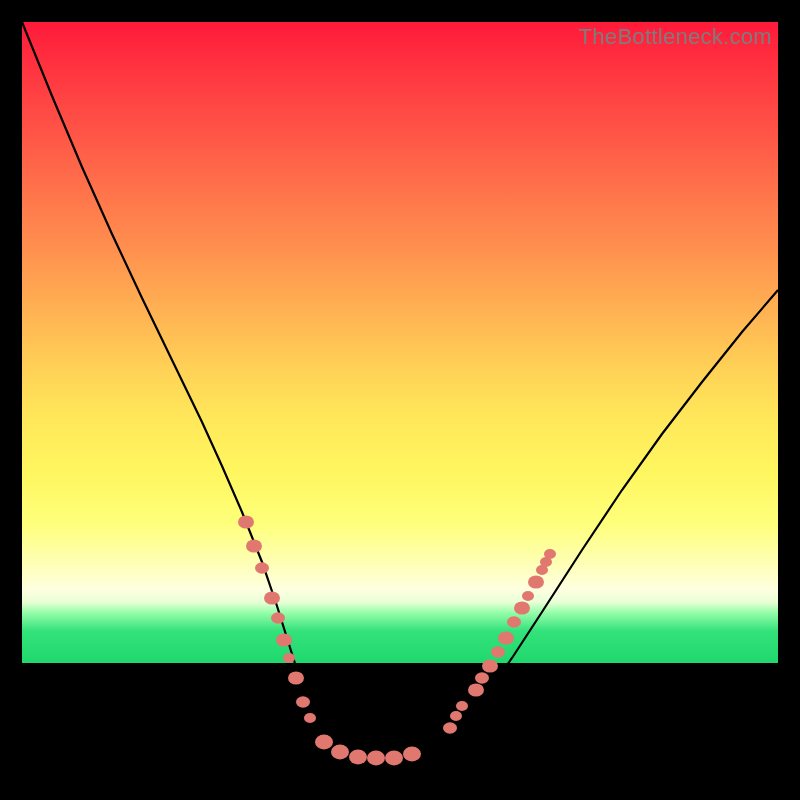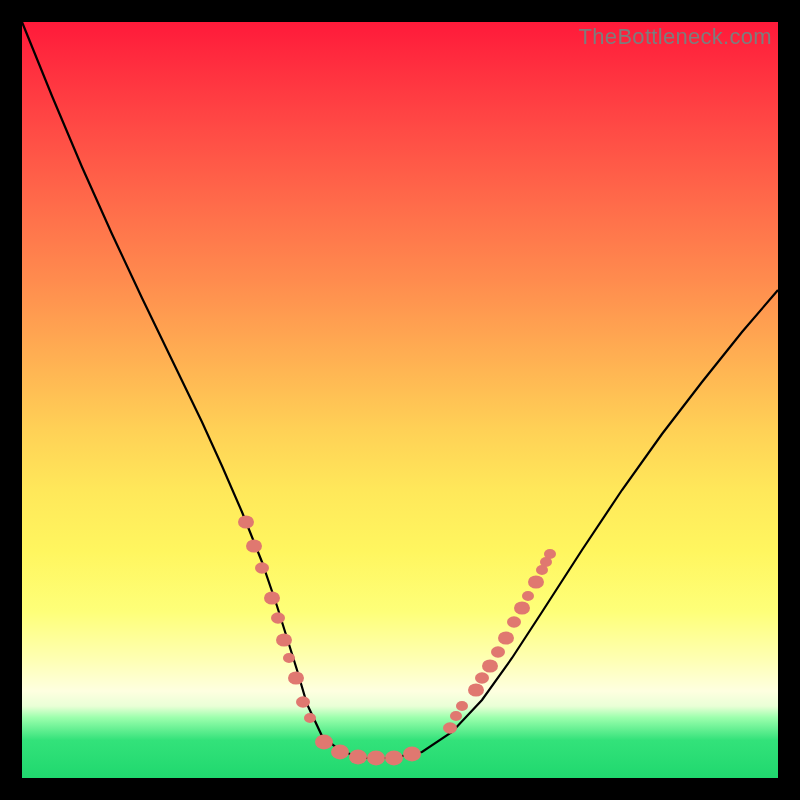--- a/index.html
+++ b/index.html
@@ -17,21 +17,21 @@
     top: 0;
     width: 800px;
     height: 800px;
     background: #000;
   }
   .plot {
     position: absolute;
     left: 22px;
     top: 22px;
     width: 756px;
-    height: 756px;
+    height: 641px;
     
     background: linear-gradient(to bottom,
       #ff1a3a 0%,
       #ff2f3f 6%,
       #ff4a45 14%,
       #ff6b4a 24%,
       #ff8b4e 34%,
       #ffae52 44%,
       #ffd156 54%,
       #ffe85a 62%,

